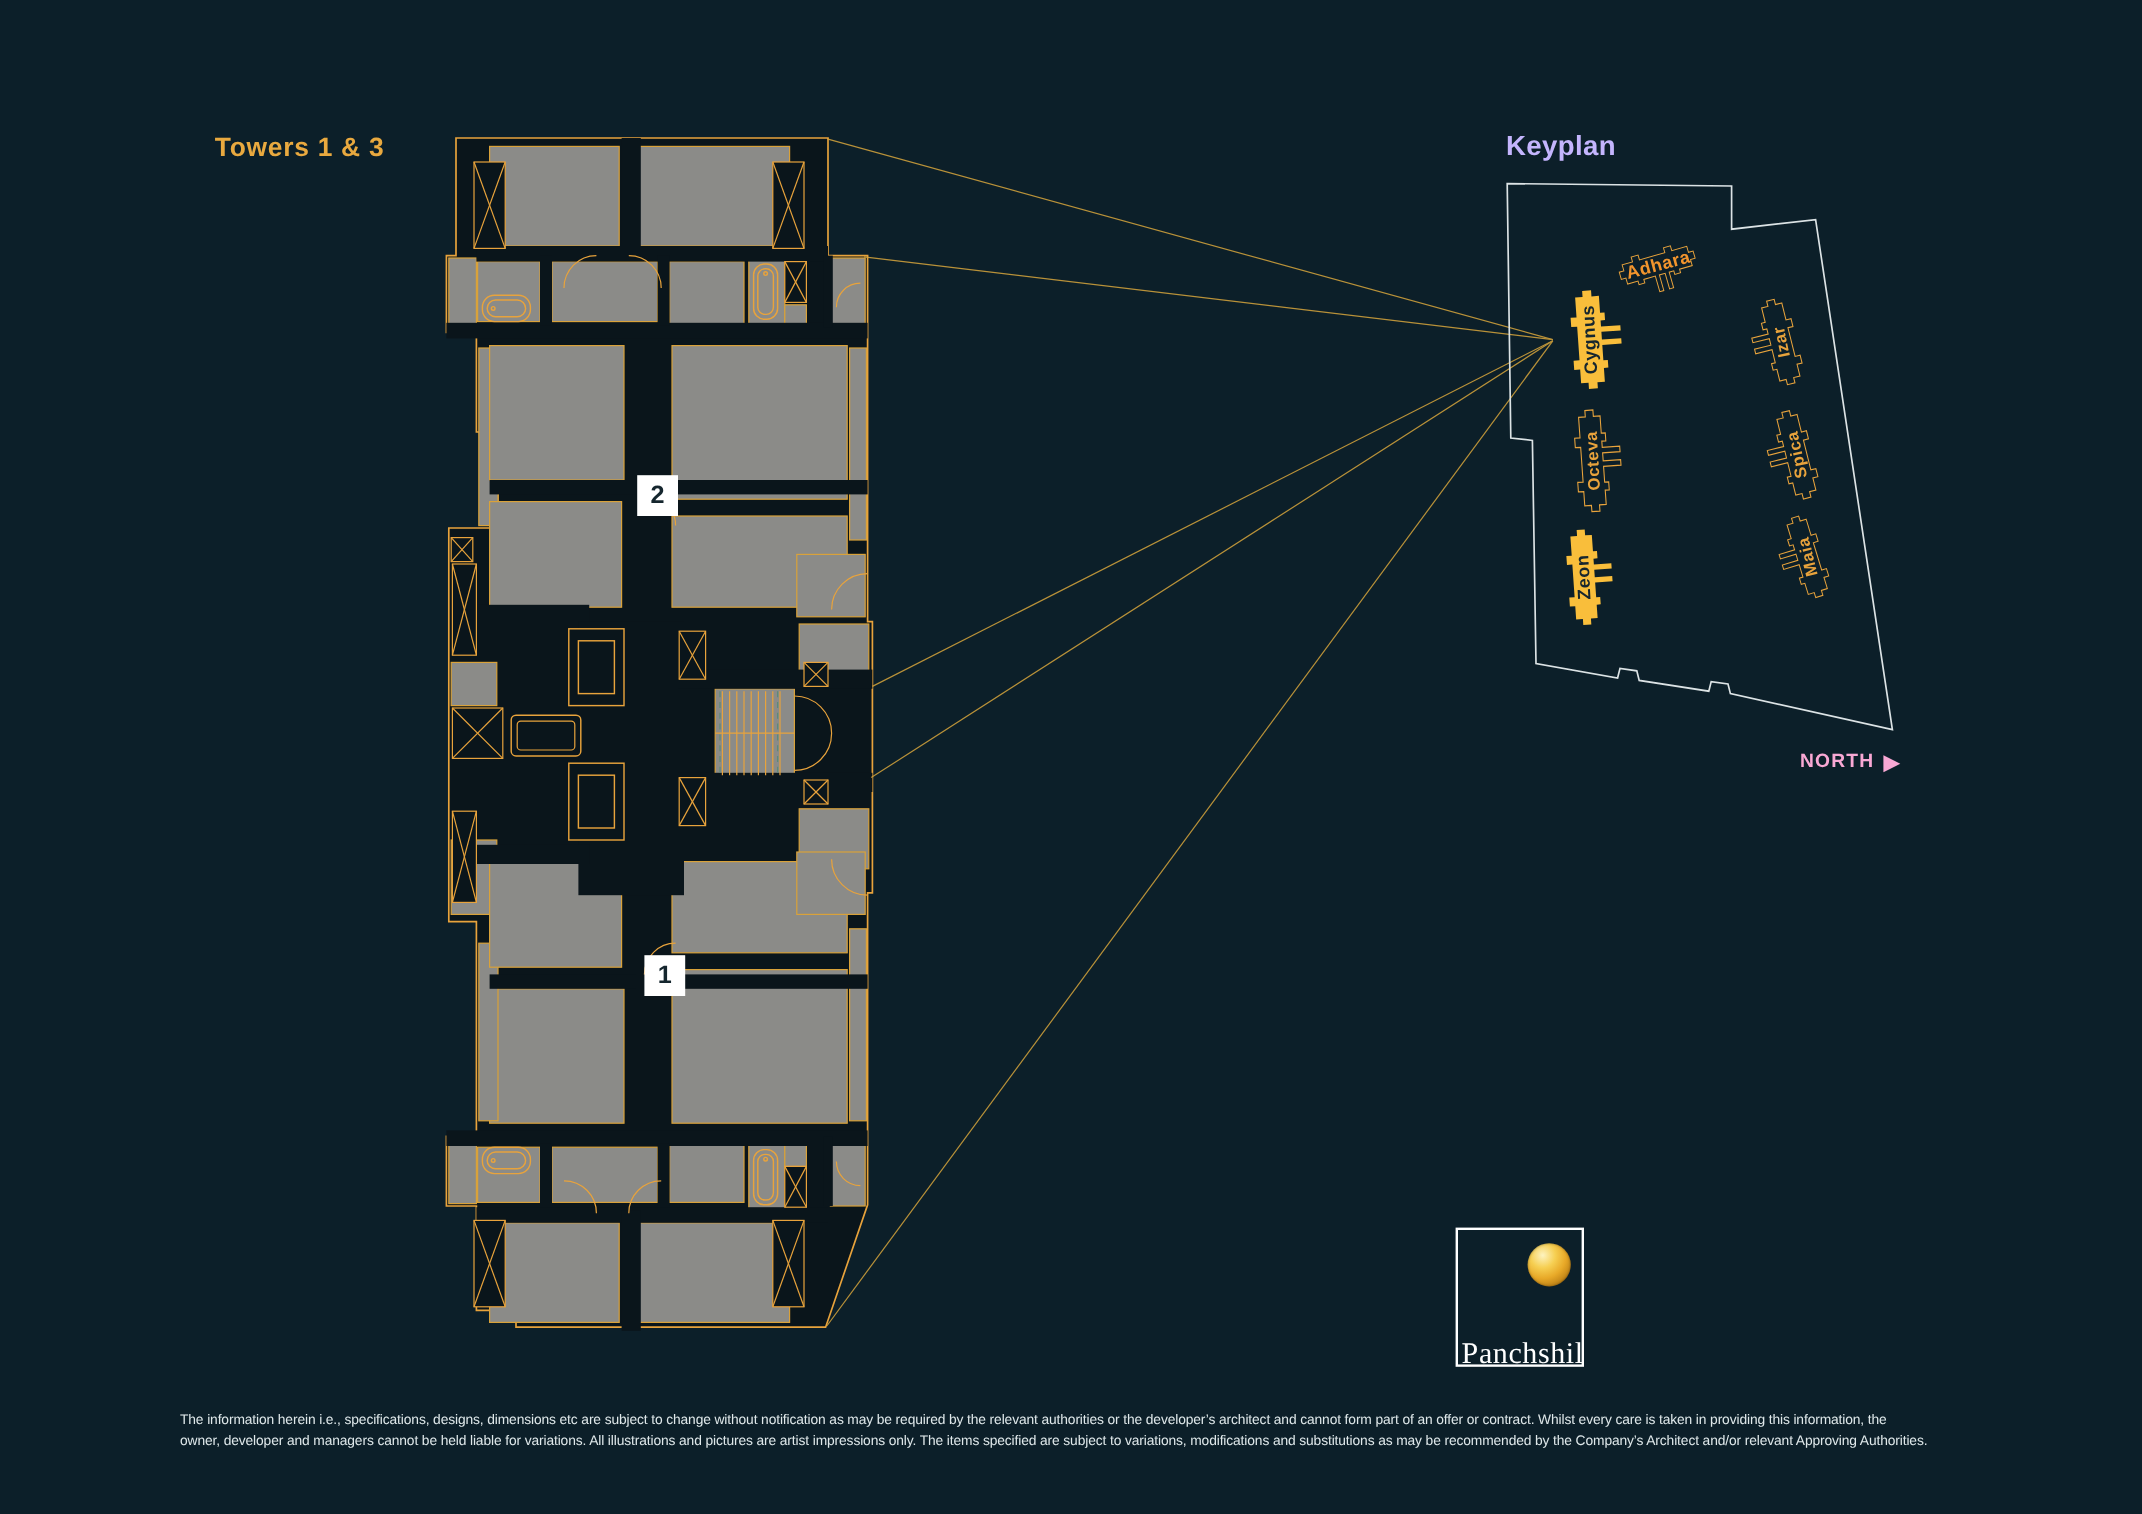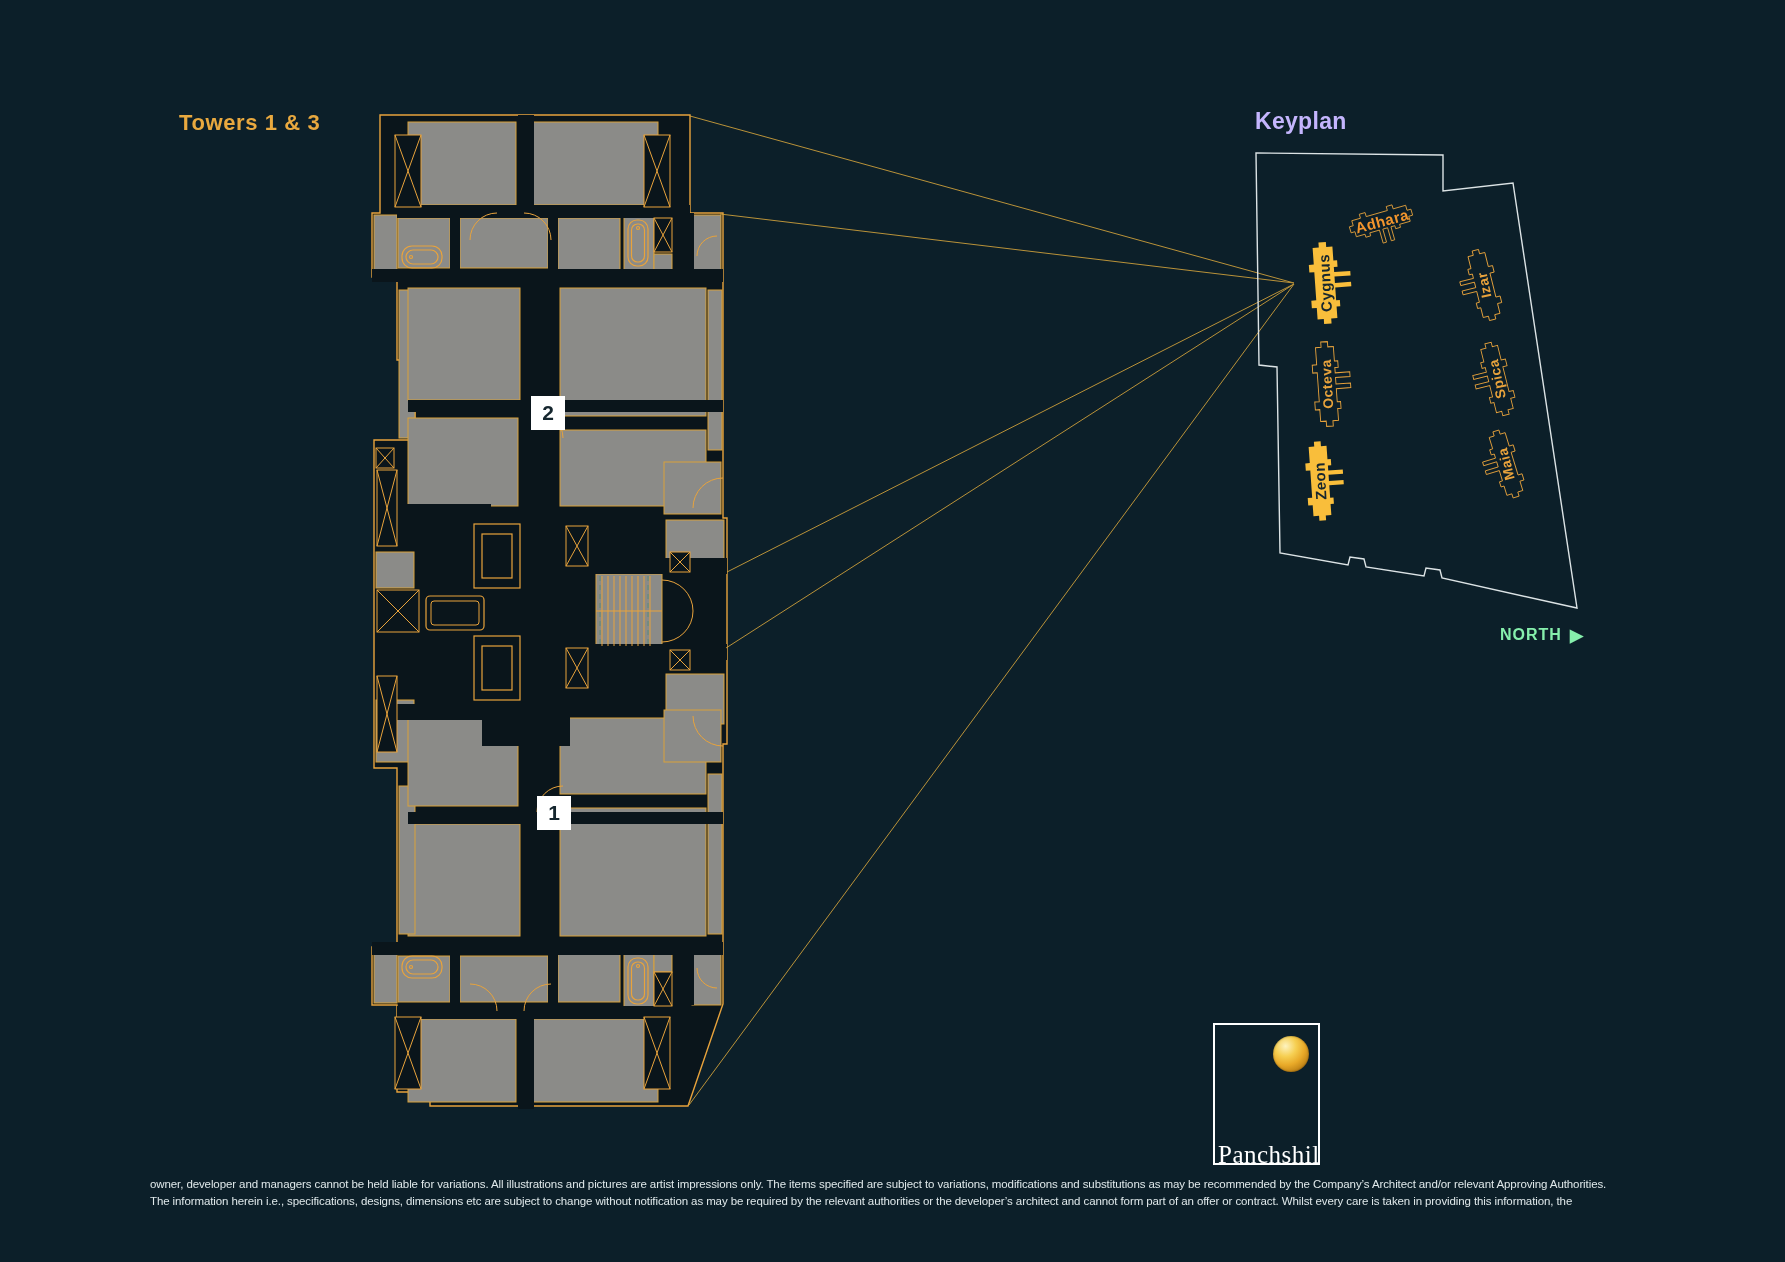--- a/index.html
+++ b/index.html
@@ -24,25 +24,25 @@
     position:absolute;width:34px;height:34px;background:#FFFFFF;
     display:flex;align-items:center;justify-content:center;
     font-size:21px;font-weight:bold;color:#15262E;
   }
   .bldg-label{
     position:absolute;font-size:14px;font-weight:bold;letter-spacing:.5px;
     transform-origin:center;white-space:nowrap;
   }
   .north{
     position:absolute;left:1500px;top:626px;display:flex;align-items:center;gap:8px;
-    color:#86efac;font-weight:bold;font-size:16px;letter-spacing:1px;
+    color:#f9a8d4;font-weight:bold;font-size:16px;letter-spacing:1px;
   }
   .north .tri{font-size:17px;line-height:1;}
   .logo-box{
-    position:absolute;left:1213px;top:1023px;width:107px;height:142px;
+    position:absolute;left:1213px;top:1023px;width:107px;height:116px;
     border:2px solid #FFFFFF;box-sizing:border-box;padding-left:37px;
   }
   .logo-sphere{
     position:absolute;left:58px;top:11px;width:36px;height:36px;border-radius:50%;
     background:radial-gradient(circle at 35% 28%, #fdf3c0 0%, #f6cf52 30%, #e8a928 55%, #b97d14 80%, #8a5d10 100%);
     box-shadow:0 0 2px rgba(0,0,0,.5) inset;
   }
   .logo-text{
     position:absolute;left:3px;bottom:-6px;
     font-family:"Liberation Serif", serif;font-size:25px;color:#FFFFFF;letter-spacing:.5px;
@@ -321,17 +321,17 @@
     <span>NORTH</span>
     <span class="tri">▶</span>
   </div>
 
   <div class="logo-box">
     <div class="logo-sphere"></div>
     <div class="logo-text">Panchshil</div>
   </div>
 
   <div class="disclaimer">
+    <div>The information herein i.e., specifications, designs, dimensions etc are subject to change without notification as may be required by the relevant authorities or the developer’s architect and cannot form part of an offer or contract. Whilst every care is taken in providing this information, the</div>
     <div>owner, developer and managers cannot be held liable for variations. All illustrations and pictures are artist impressions only. The items specified are subject to variations, modifications and substitutions as may be recommended by the Company’s Architect and/or relevant Approving Authorities.</div>
-    <div>The information herein i.e., specifications, designs, dimensions etc are subject to change without notification as may be required by the relevant authorities or the developer’s architect and cannot form part of an offer or contract. Whilst every care is taken in providing this information, the</div>
   </div>
 
 </div>
 
 </body></html>

